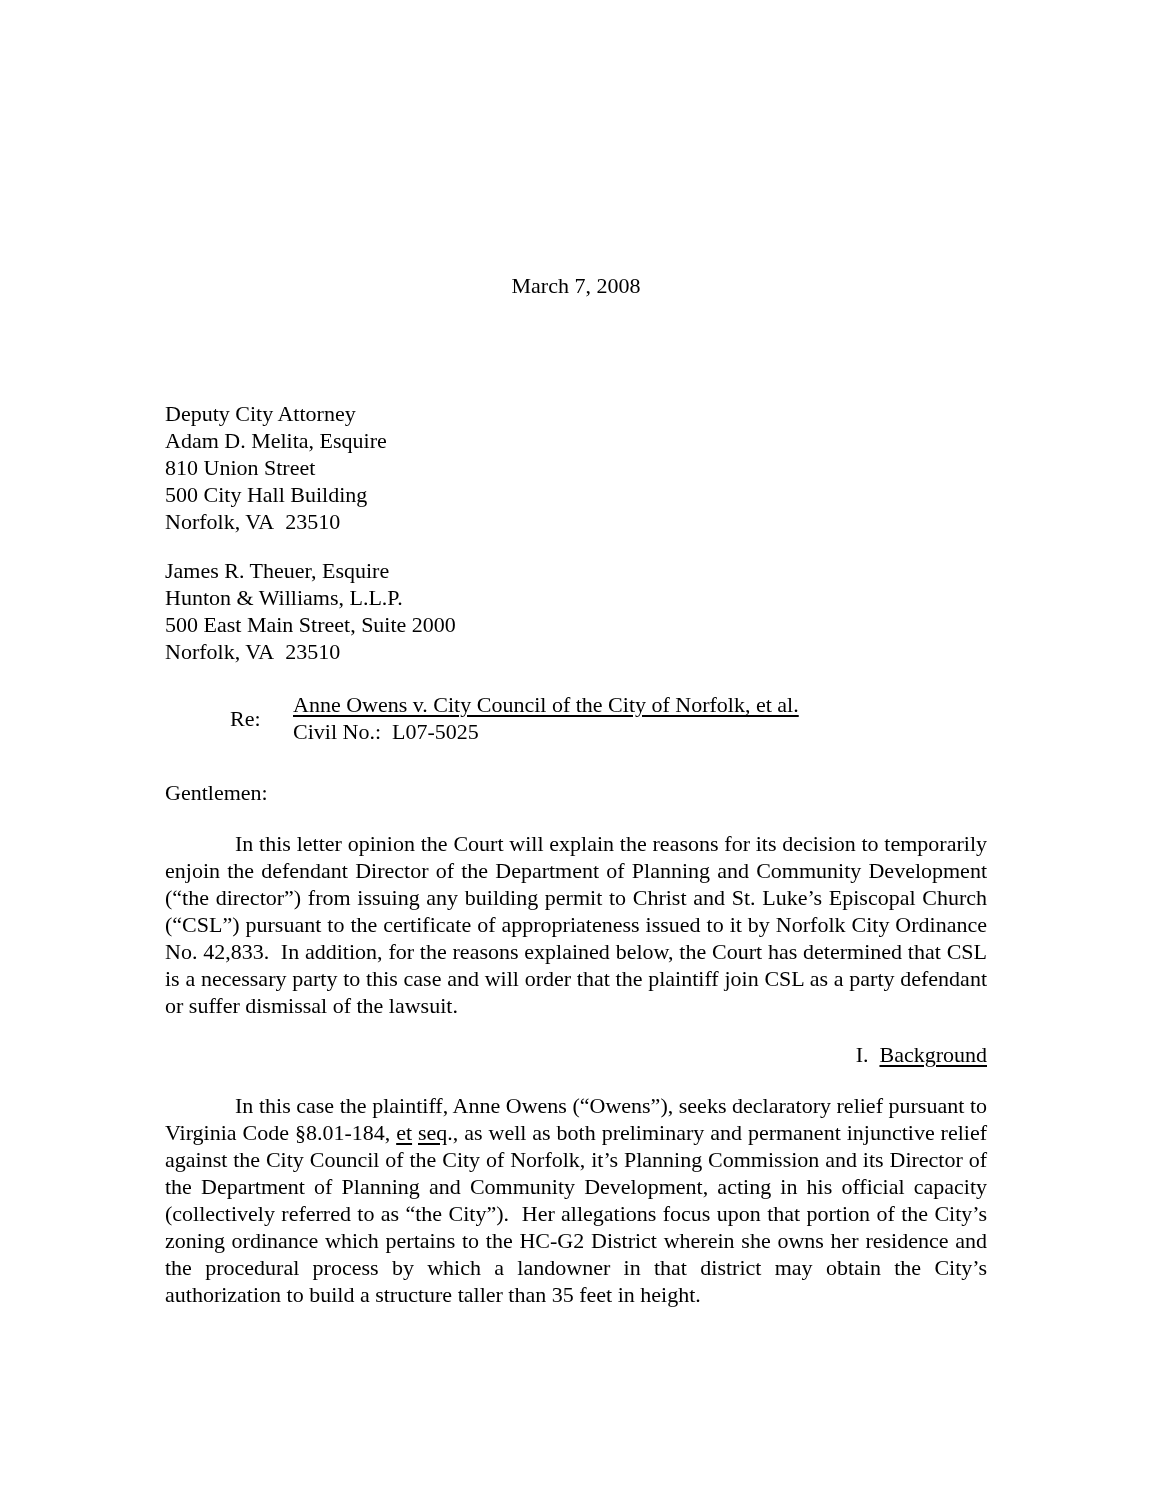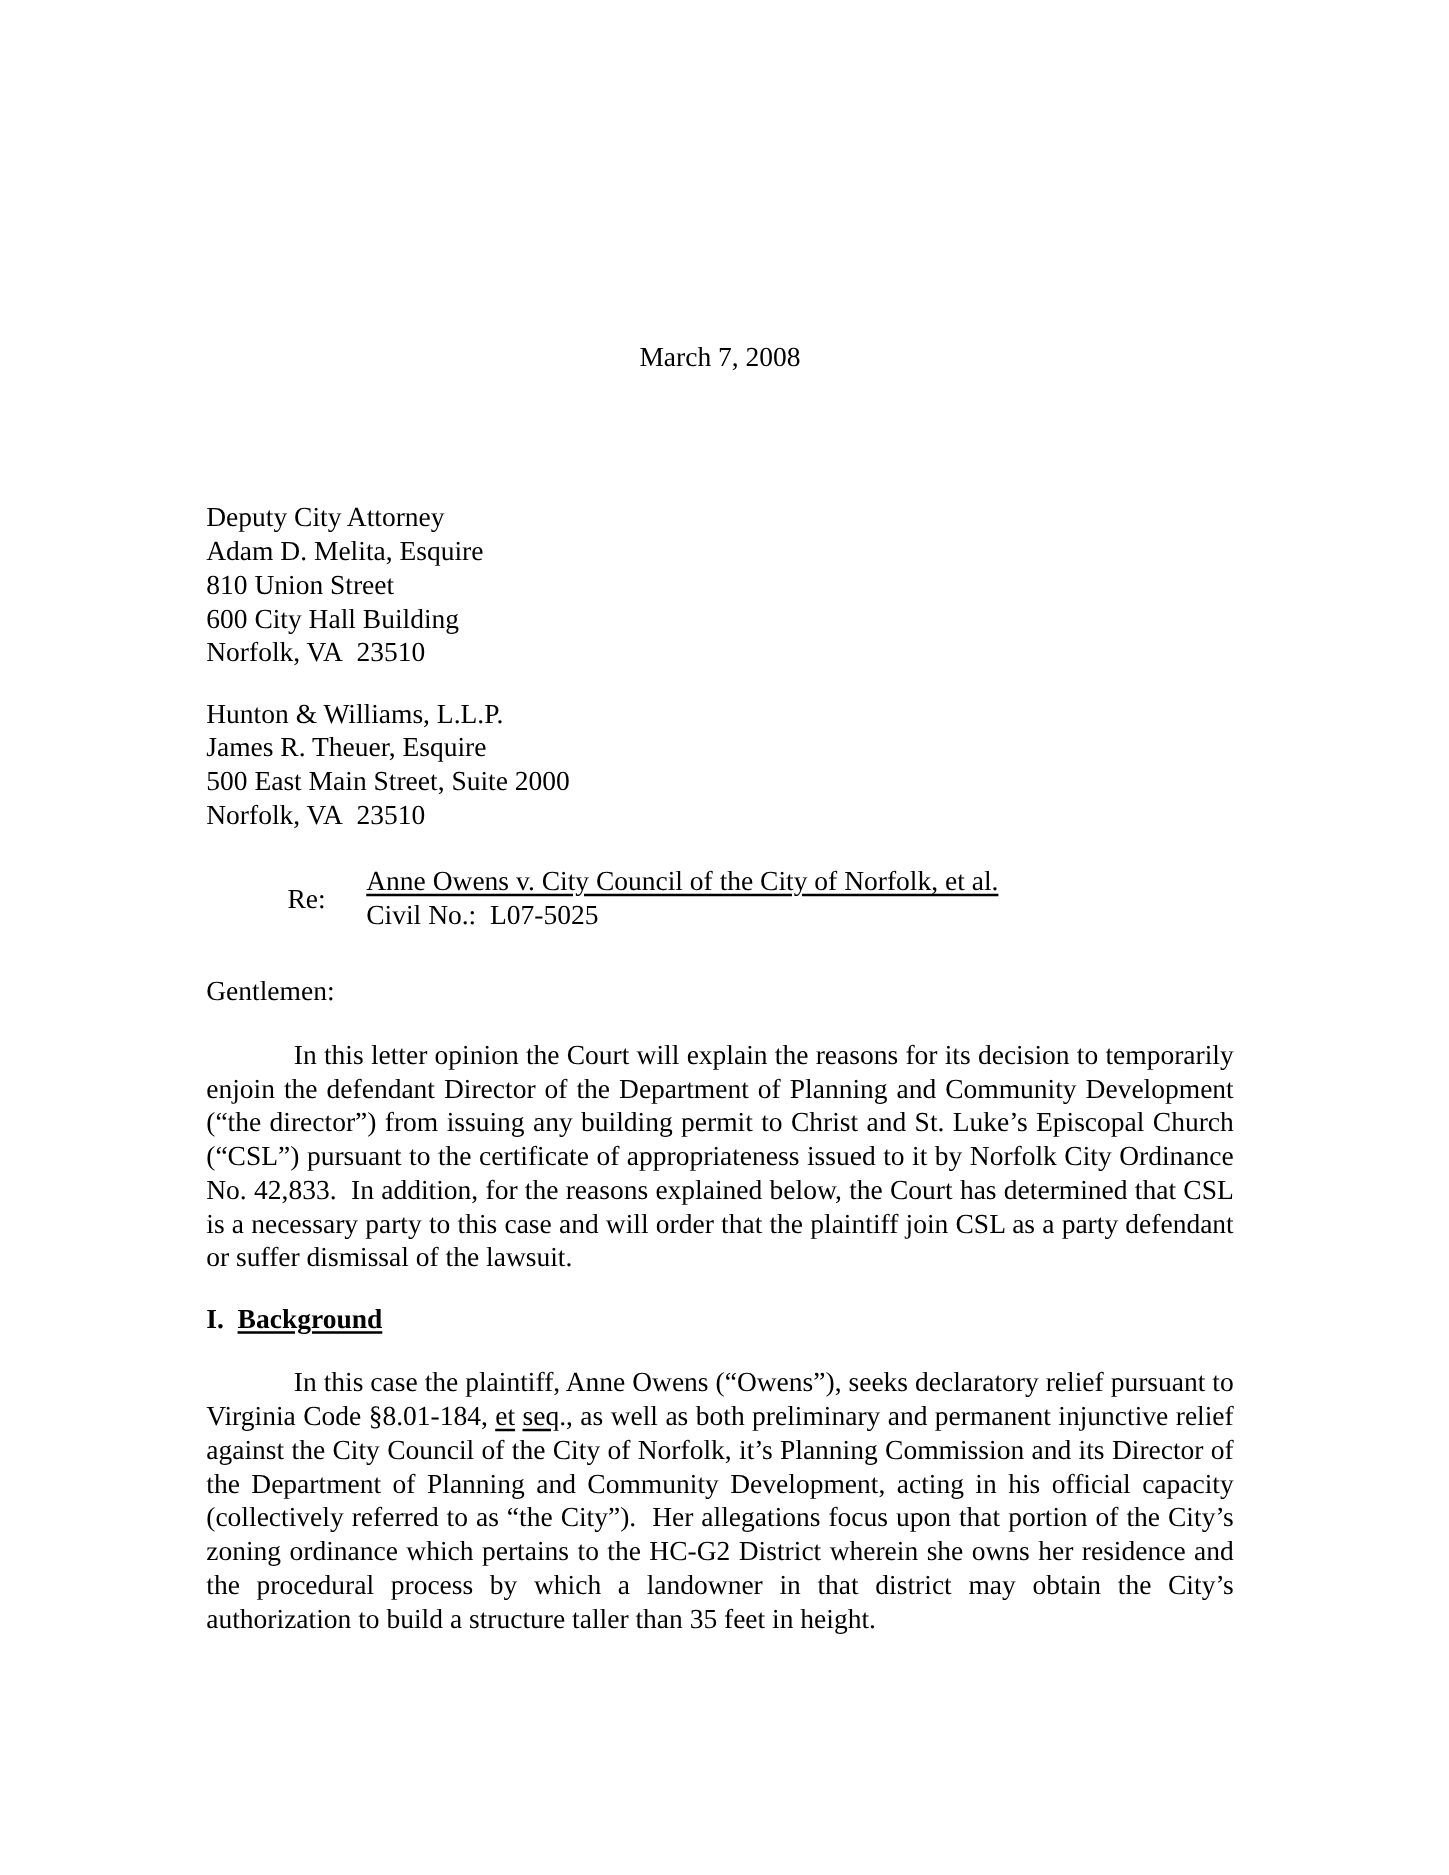--- a/index.html
+++ b/index.html
@@ -50,45 +50,45 @@
     margin-top: 34px;
   }
   .para {
     margin: 0;
     margin-top: 24px;
     text-align: justify;
     text-indent: 70px;
   }
   .section-heading {
     margin-top: 22px;
-    text-align: left;
-    font-weight: bold;
+    text-align: right;
+    font-weight: normal;
   }
   .section-number {
     margin-right: 11px;
   }
 </style>
 </head>
 <body>
 
 <div class="page">
 
   <div class="date-line">March 7, 2008</div>
 
   <div class="addr-block-1">
     <div class="addr-line">Deputy City Attorney</div>
     <div class="addr-line">Adam D. Melita, Esquire</div>
     <div class="addr-line">810 Union Street</div>
-    <div class="addr-line">600 City Hall Building</div>
+    <div class="addr-line">500 City Hall Building</div>
     <div class="addr-line">Norfolk, VA&nbsp; 23510</div>
   </div>
 
   <div class="addr-block-2">
+    <div class="addr-line">James R. Theuer, Esquire</div>
     <div class="addr-line">Hunton &amp; Williams, L.L.P.</div>
-    <div class="addr-line">James R. Theuer, Esquire</div>
     <div class="addr-line">500 East Main Street, Suite 2000</div>
     <div class="addr-line">Norfolk, VA&nbsp; 23510</div>
   </div>
 
   <div class="re-block">
     <span class="re-label">Re:</span>
     <span class="re-content">
       <span class="u">Anne Owens v. City Council of the City of Norfolk, et al.</span><br>
       <span class="addr-line">Civil No.:&nbsp; L07-5025</span>
     </span>

